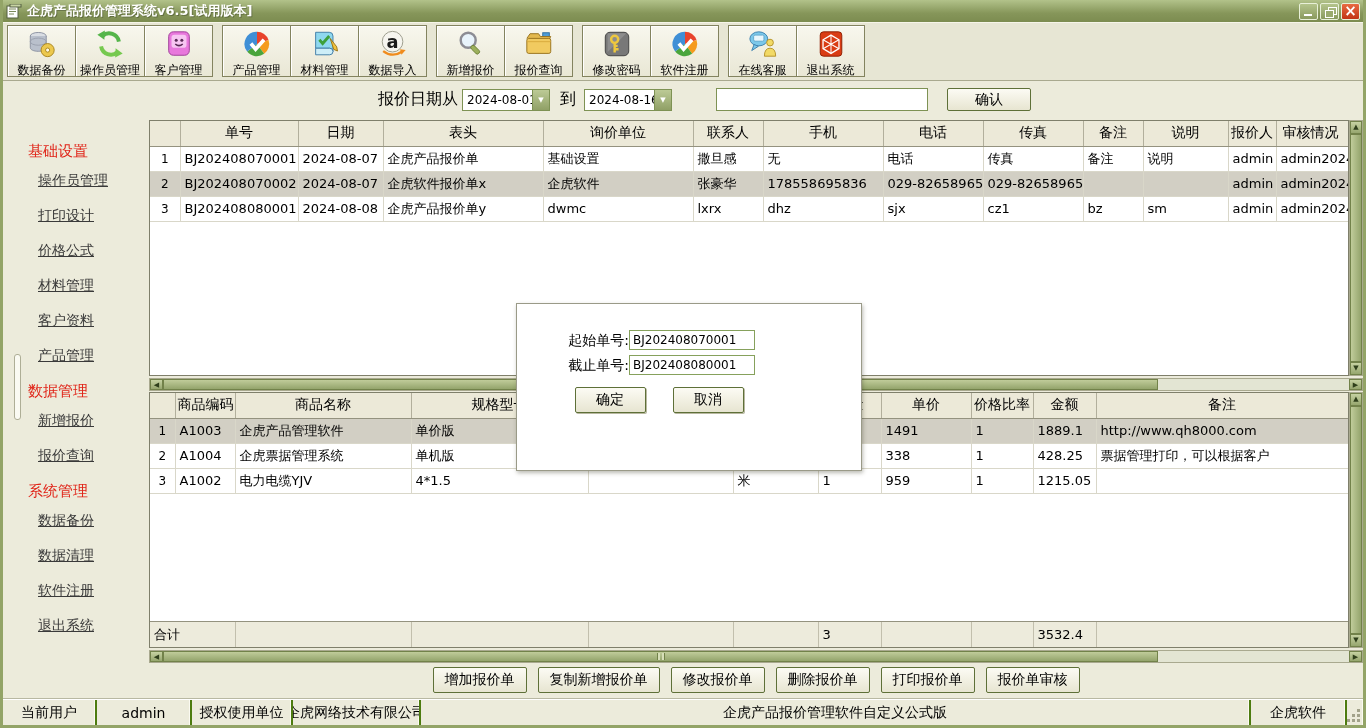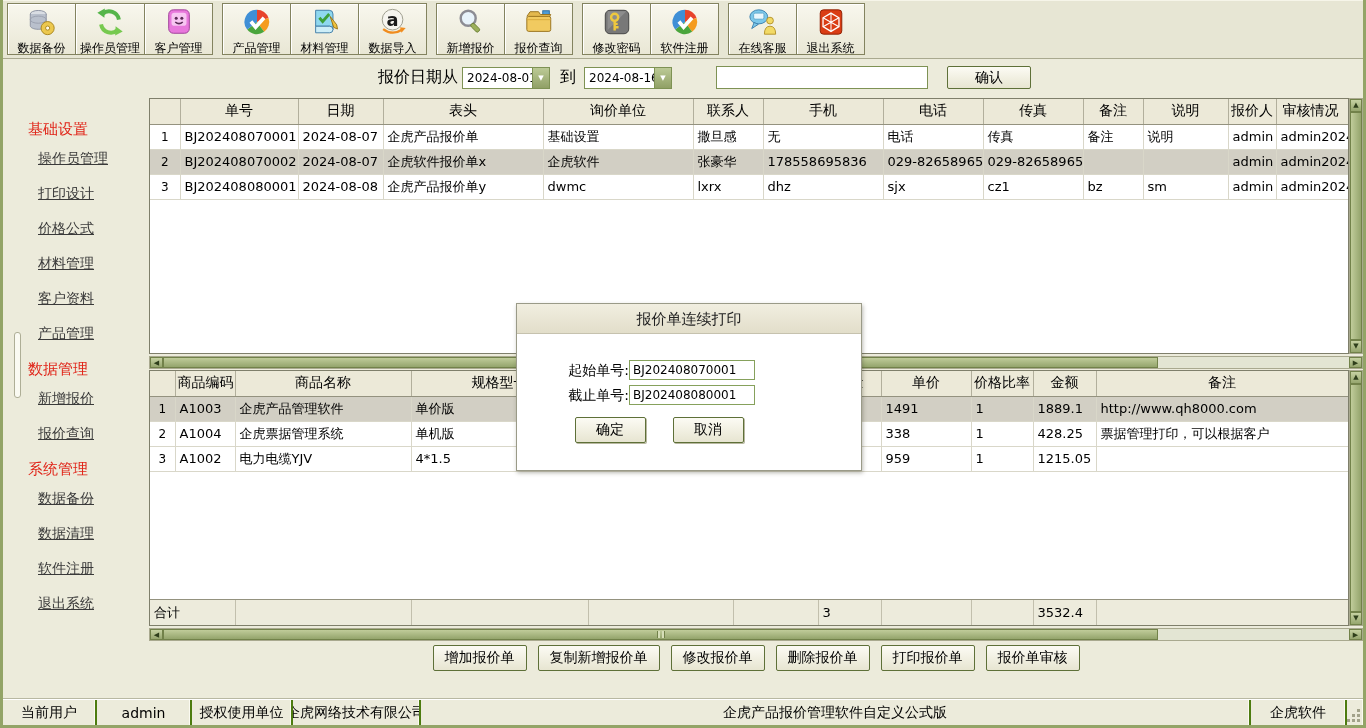--- a/index.html
+++ b/index.html
@@ -119,20 +119,33 @@
   .sc5 { flex:1; } .sc6 { width:96px; }
   .grip { position:relative; width:16px; border-right:none; }
   .grip span { position:absolute; right:3px; bottom:3px; width:3px; height:3px; background:#A2A28A;
                box-shadow:-5px 0 0 #A2A28A, -10px 0 0 #A2A28A, 0 -5px 0 #A2A28A, -5px -5px 0 #A2A28A, 0 -10px 0 #A2A28A; }
 </style>
 </head>
 <body>
 
 <div class="window">
 
+  <div class="titlebar">
+    <svg class="app-icon" viewBox="0 0 16 15">
+      <rect x="1" y="2" width="11" height="12" fill="#fff" stroke="#556040"></rect>
+      <rect x="4" y="0" width="11" height="3" fill="#C8D4A4" stroke="#556040"></rect>
+      <path d="M3 5 h7 M3 7.5 h7 M3 10 h5" stroke="#7A8A5A" stroke-width="1" fill="none"></path>
+    </svg>
+    <span class="title-text">企虎产品报价管理系统v6.5[试用版本]</span>
+    <div class="win-btns">
+      <div class="win-btn wb-min"></div>
+      <div class="win-btn wb-max"></div>
+      <div class="win-btn close wb-close"></div>
+    </div>
+  </div>
 
   <div class="toolbar">
     <div class="tgroup">
       <div class="tbtn">
         <span><svg viewBox="0 0 32 32" width="30" height="30">
               <ellipse cx="12" cy="7.5" rx="8.5" ry="3.8" fill="#D9DDE3" stroke="#8A90A0"></ellipse>
               <path d="M3.5 7.5 V20 c0 2.1 3.8 3.8 8.5 3.8 s8.5 -1.7 8.5 -3.8 V7.5" fill="#B9C0CC" stroke="#8A90A0"></path>
               <ellipse cx="12" cy="13.5" rx="8.5" ry="3.8" fill="none" stroke="#9AA0AE"></ellipse>
               <circle cx="22" cy="22.5" r="7" fill="#ECC84E" stroke="#A8841E"></circle>
               <circle cx="22" cy="22.5" r="2.2" fill="#FFFBE8" stroke="#A8841E"></circle>
@@ -515,21 +528,20 @@
     <div class="scell sc3">授权使用单位</div>
     <div class="scell sc4">企虎网络技术有限公司</div>
     <div class="scell sc5">企虎产品报价管理软件自定义公式版</div>
     <div class="scell sc6">企虎软件</div>
     <div class="scell grip">
         <span></span>
       </div>
   </div>
 
   <div class="dialog">
-    <div class="dlg-title">报价单连续打印</div>
     <div class="dlg-body">
       <div class="dlg-row">
         <label>起始单号:</label>
         <input class="dlg-input" value="BJ202408070001" style="">
       </div>
       <div class="dlg-row">
         <label>截止单号:</label>
         <input class="dlg-input" value="BJ202408080001" style="">
       </div>
       <div class="dlg-btns">

